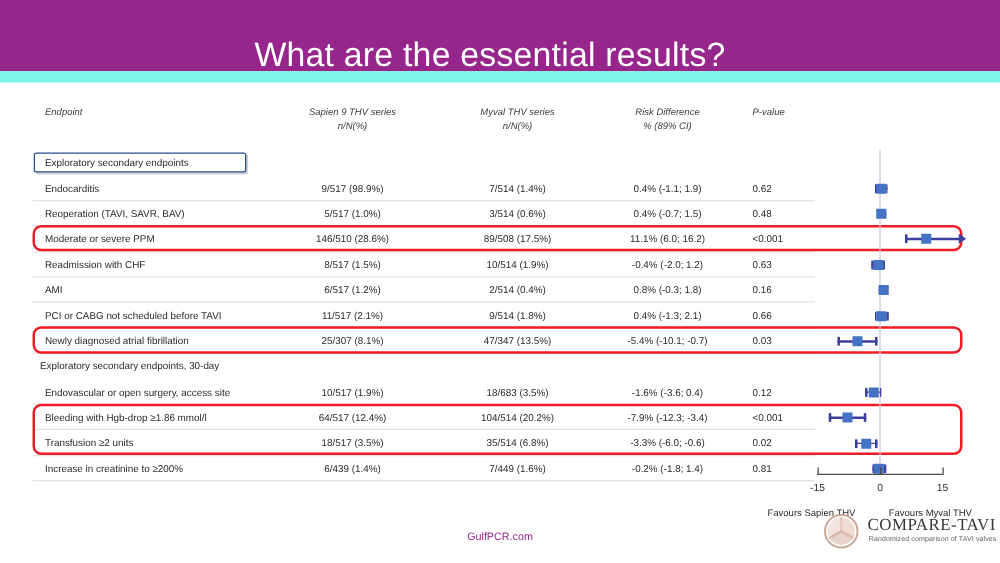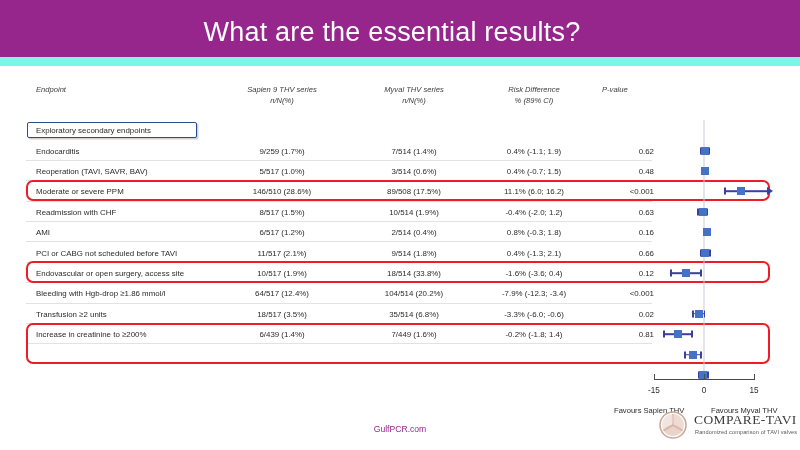--- a/index.html
+++ b/index.html
@@ -10,21 +10,21 @@
     overflow: hidden;
   }
   #slide { position: relative; width: 800px; height: 450px; background: #ffffff; }
 
   
   #header-band {
     position: absolute; left: 0; top: 0; width: 800px; height: 57px;
     background: #96268c;
   }
   #header-title {
-    position: absolute; left: 0; top: 4px; width: 784px; height: 57px;
+    position: absolute; left: 0; top: 16px; width: 784px; height: 57px;
     display: flex; align-items: center; justify-content: center;
     color: #ffffff; font-size: 27px; font-weight: 400; letter-spacing: .2px;
     font-family: "Liberation Sans", sans-serif;
   }
   #header-accent {
     position: absolute; left: 0; top: 57px; width: 800px; height: 9px;
     background: #7bf6e8;
   }
 
   
@@ -48,21 +48,21 @@
     background: #e2e2e2;
   }
   .cell {
     position: absolute; top: 50%; transform: translateY(-50%);
     font-size: 7.9px; color: #2b2b2b; white-space: nowrap;
   }
   .cell.endpoint { left: 14px; }
   .cell.sapien   { left: 206px; width: 108px; text-align: center; }
   .cell.myval    { left: 340px; width: 104px; text-align: center; }
   .cell.rd       { left: 456px; width: 112px; text-align: center; }
-  .cell.pval     { left: 580px; width: 52px; text-align: right; }
+  .cell.pval     { left: 580px; width: 52px; text-align: left; }
 
   .row.section .cell.endpoint { left: 10px; color: #2b2b2b; }
 
   
   #section-box {
     position: absolute; left: 5px; top: 1.5px; width: 170px; height: 16px;
     border: 1.6px solid #2a4d8f; border-radius: 2px; background: #ffffff;
     box-shadow: 1.5px 1.5px 0 rgba(120,120,120,.35);
   }
   #section-box-label {
@@ -188,21 +188,21 @@
       <div class="colhead left" style="left:580px;">P-value</div>
     </div>
 
     <div class="rows" id="rows">
         <div class="row" style="height: 20.4px;">
           <div id="section-box"></div>
           <div id="section-box-label">Exploratory secondary endpoints</div>
         </div>
         <div class="row" style="height: 20.4px;">
           <div class="cell endpoint">Endocarditis</div>
-          <div class="cell sapien">9/259 (1.7%)</div>
+          <div class="cell sapien">9/517 (98.9%)</div>
           <div class="cell myval">7/514 (1.4%)</div>
           <div class="cell rd">0.4% (-1.1; 1.9)</div>
           <div class="cell pval">0.62</div>
           <div class="sep"></div>
         </div>
         <div class="row" style="height: 20.4px;">
           <div class="cell endpoint">Reoperation (TAVI, SAVR, BAV)</div>
           <div class="cell sapien">5/517 (1.0%)</div>
           <div class="cell myval">3/514 (0.6%)</div>
           <div class="cell rd">0.4% (-0.7; 1.5)</div>
@@ -235,23 +235,34 @@
         </div>
         <div class="row" style="height: 20.4px;">
           <div class="cell endpoint">PCI or CABG not scheduled before TAVI</div>
           <div class="cell sapien">11/517 (2.1%)</div>
           <div class="cell myval">9/514 (1.8%)</div>
           <div class="cell rd">0.4% (-1.3; 2.1)</div>
           <div class="cell pval">0.66</div>
           <div class="sep"></div>
         </div>
         <div class="row" style="height: 20.4px;">
+          <div class="cell endpoint">Newly diagnosed atrial fibrillation</div>
+          <div class="cell sapien">25/307 (8.1%)</div>
+          <div class="cell myval">47/347 (13.5%)</div>
+          <div class="cell rd">-5.4% (-10.1; -0.7)</div>
+          <div class="cell pval">0.03</div>
+          <div class="sep"></div>
+        </div>
+        <div class="row section" style="height: 20.4px;">
+          <div class="cell endpoint">Exploratory secondary endpoints, 30-day</div>
+        </div>
+        <div class="row" style="height: 20.4px;">
           <div class="cell endpoint">Endovascular or open surgery, access site</div>
           <div class="cell sapien">10/517 (1.9%)</div>
-          <div class="cell myval">18/514 (33.8%)</div>
+          <div class="cell myval">18/683 (3.5%)</div>
           <div class="cell rd">-1.6% (-3.6; 0.4)</div>
           <div class="cell pval">0.12</div>
           <div class="sep"></div>
         </div>
         <div class="row" style="height: 20.4px;">
           <div class="cell endpoint">Bleeding with Hgb-drop ≥1.86 mmol/l</div>
           <div class="cell sapien">64/517 (12.4%)</div>
           <div class="cell myval">104/514 (20.2%)</div>
           <div class="cell rd">-7.9% (-12.3; -3.4)</div>
           <div class="cell pval">&lt;0.001</div>

